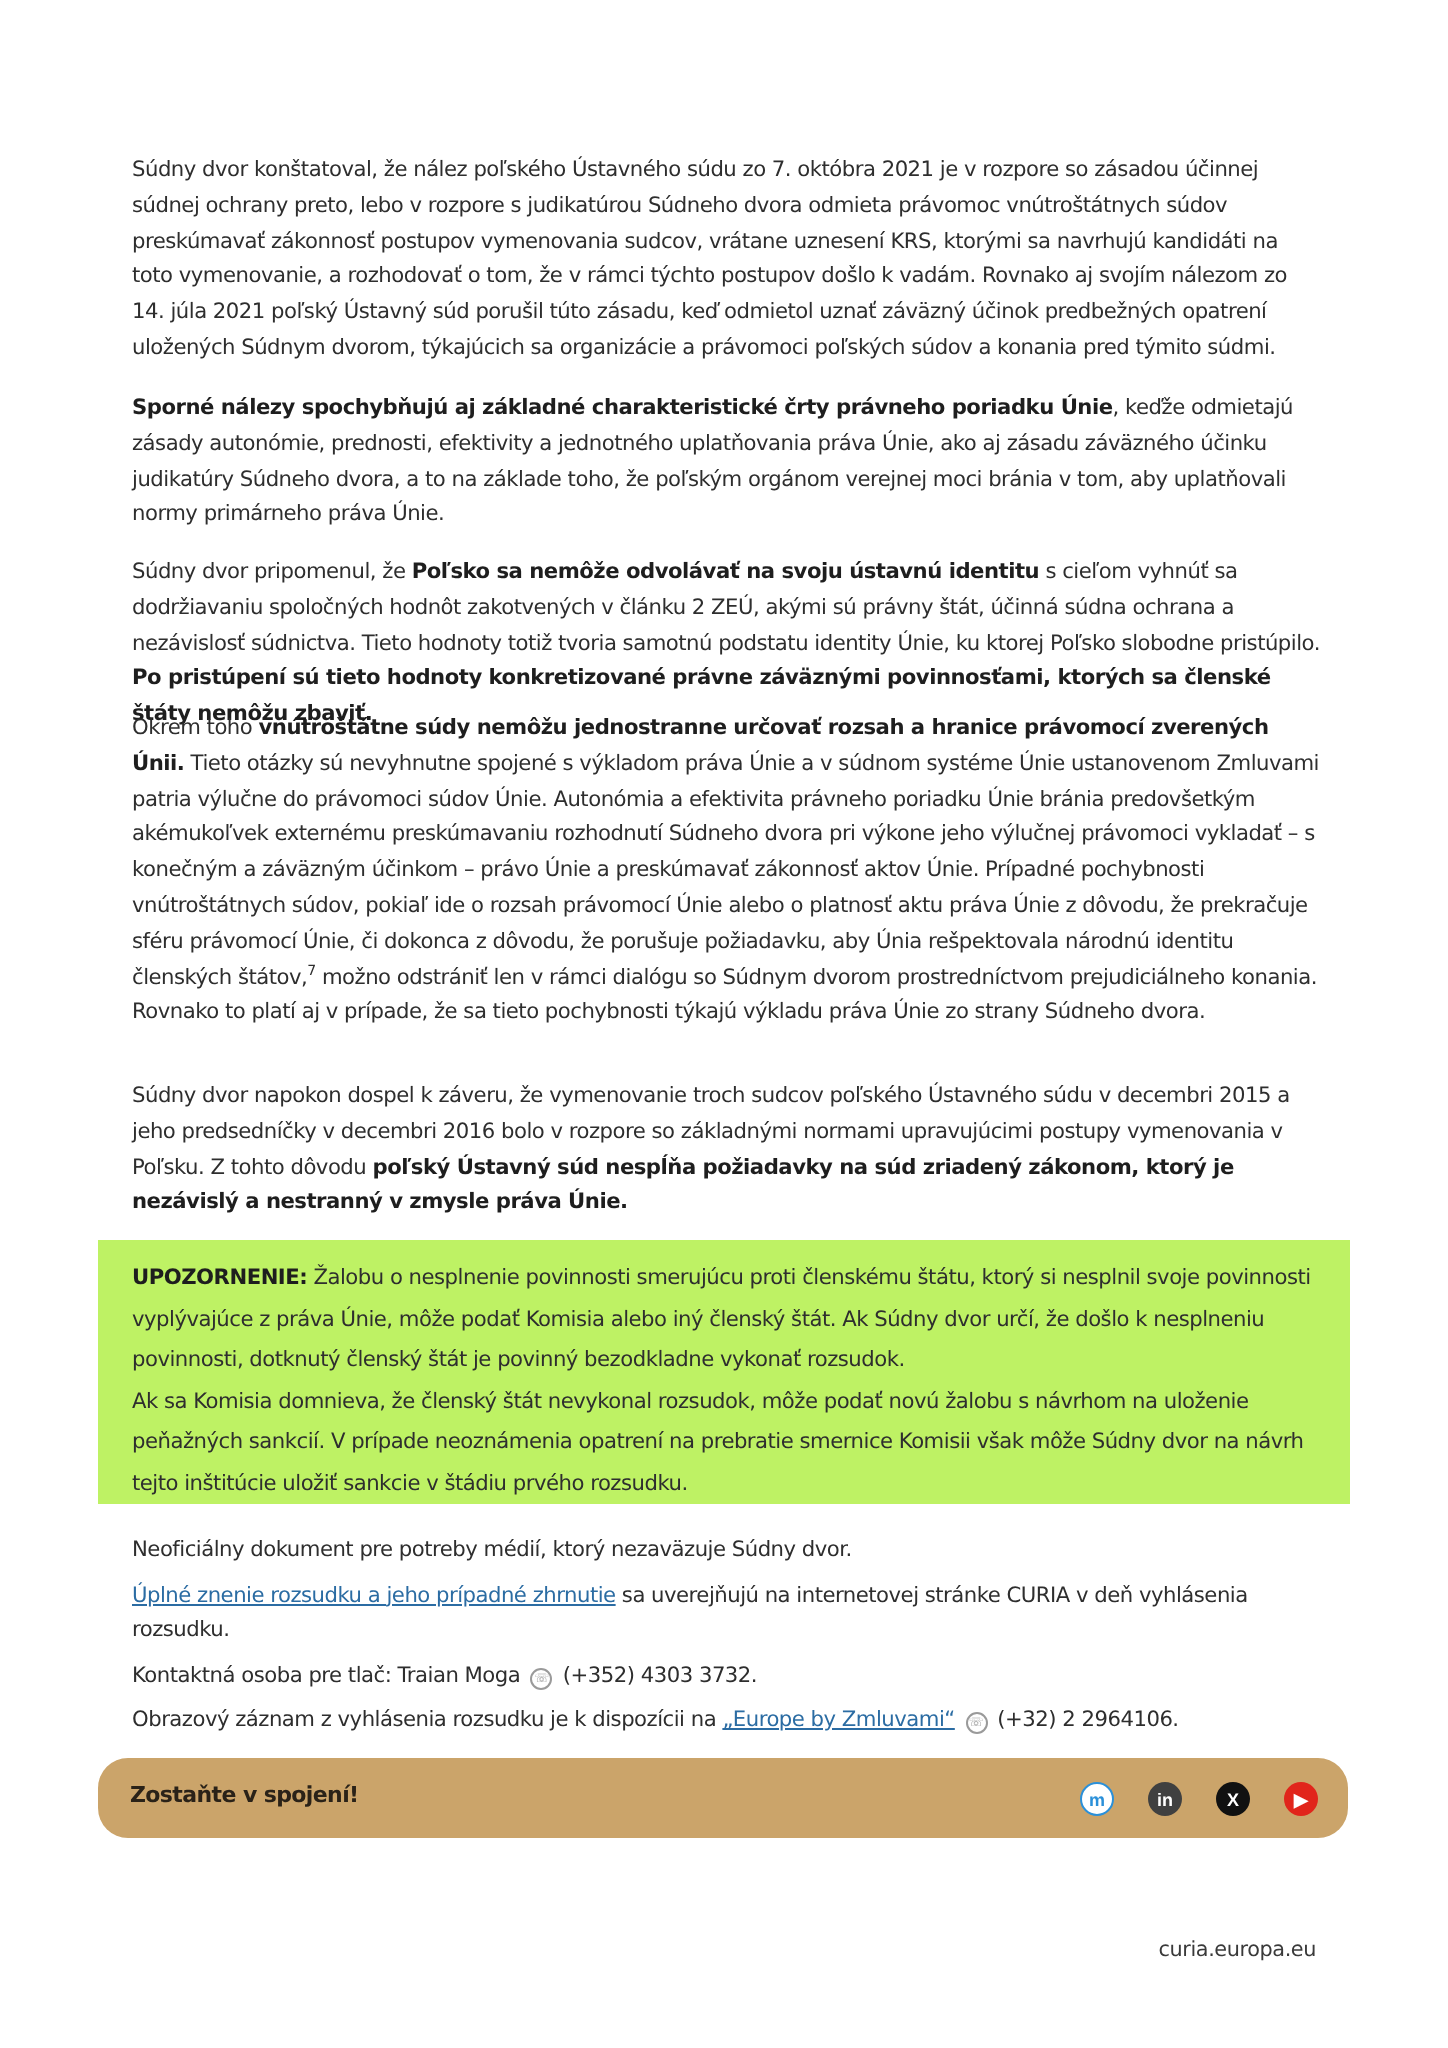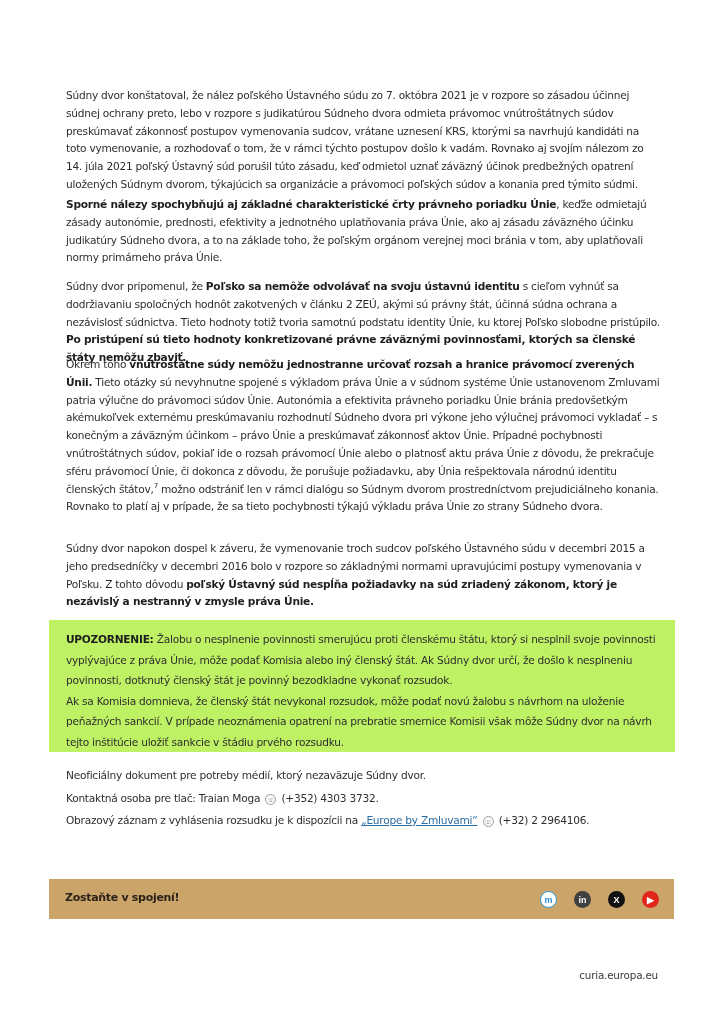--- a/index.html
+++ b/index.html
@@ -8,21 +8,21 @@
       font-family: "DejaVu Sans", sans-serif; color: #2a2a2a;
     }
     .page { position: absolute; left: 0; top: 0; width: 724px; height: 1024px; }
     .body-text {
       position: absolute; left: 66px; width: 594px;
       font-size: 10.6px; line-height: 17.8px; letter-spacing: -0.25px;
       color: #2e2e2e;
     }
     .body-text p { margin: 0; }
     b { font-weight: bold; color: #1e1e1e; }
-    #p1 { top: 87px; }
+    #p1 { top: 77px; }
     #p2 { top: 196px; }
     #p3 { top: 278px; }
     #p4 { top: 356px; }
     #p5 { top: 540px; }
 
     .notice {
       position: absolute; left: 49px; top: 620px; width: 626px; height: 132px;
       background: #bef264;
     }
     .notice .text {
@@ -39,20 +39,21 @@
     a.link { color: #2b6ca3; text-decoration: underline; }
     .phone-icon {
       display: inline-block; width: 9px; height: 9px; border: 1px solid #9a9a9a;
       border-radius: 50%; font-size: 6px; line-height: 9px; text-align: center;
       color: #9a9a9a; vertical-align: 0px; margin: 0 2px;
     }
 
     .social-bar {
       position: absolute; left: 49px; top: 879px; width: 625px; height: 40px;
       background: #cba46a;
+      border-radius: 15px;
     }
     .social-bar .label {
       position: absolute; left: 16px; top: 12px; font-size: 11px; font-weight: bold;
       color: #2a2218; letter-spacing: -0.3px;
     }
     .social-icons { position: absolute; right: 15px; top: 12px; display: flex; gap: 17px; }
     .sicon {
       width: 17px; height: 17px; border-radius: 50%; display: flex; align-items: center;
       justify-content: center; font-size: 9px; font-weight: bold; color: #ffffff;
       font-family: "Liberation Sans", sans-serif;
@@ -99,20 +100,21 @@
 
   <div class="notice">
     <div class="text">
       <p><b>UPOZORNENIE:</b><span> Žalobu o nesplnenie povinnosti smerujúcu proti členskému štátu, ktorý si nesplnil svoje povinnosti vyplývajúce z práva Únie, môže podať Komisia alebo iný členský štát. Ak Súdny dvor určí, že došlo k nesplneniu povinnosti, dotknutý členský štát je povinný bezodkladne vykonať rozsudok.</span></p>
       <p>Ak sa Komisia domnieva, že členský štát nevykonal rozsudok, môže podať novú žalobu s návrhom na uloženie peňažných sankcií. V prípade neoznámenia opatrení na prebratie smernice Komisii však môže Súdny dvor na návrh tejto inštitúcie uložiť sankcie v štádiu prvého rozsudku.</p>
     </div>
   </div>
 
   <div class="footer-info">
     <p>Neoficiálny dokument pre potreby médií, ktorý nezaväzuje Súdny dvor.</p>
+    <p><a class="link">Úplné znenie rozsudku a jeho prípadné zhrnutie</a><span> sa uverejňujú na internetovej stránke CURIA v deň vyhlásenia rozsudku.</span></p>
     <p><span>Kontaktná osoba pre tlač: Traian Moga</span> <span class="phone-icon">☏</span> <span>(+352) 4303 3732.</span></p>
     <p><span>Obrazový záznam z vyhlásenia rozsudku je k dispozícii na </span><a class="link">„Europe by Zmluvami“</a> <span class="phone-icon">☏</span> <span>(+32) 2 2964106.</span></p>
   </div>
 
   <div class="social-bar">
     <span class="label">Zostaňte v spojení!</span>
     <div class="social-icons">
       <span class="sicon mastodon">m</span>
       <span class="sicon linkedin">in</span>
       <span class="sicon x">X</span>

